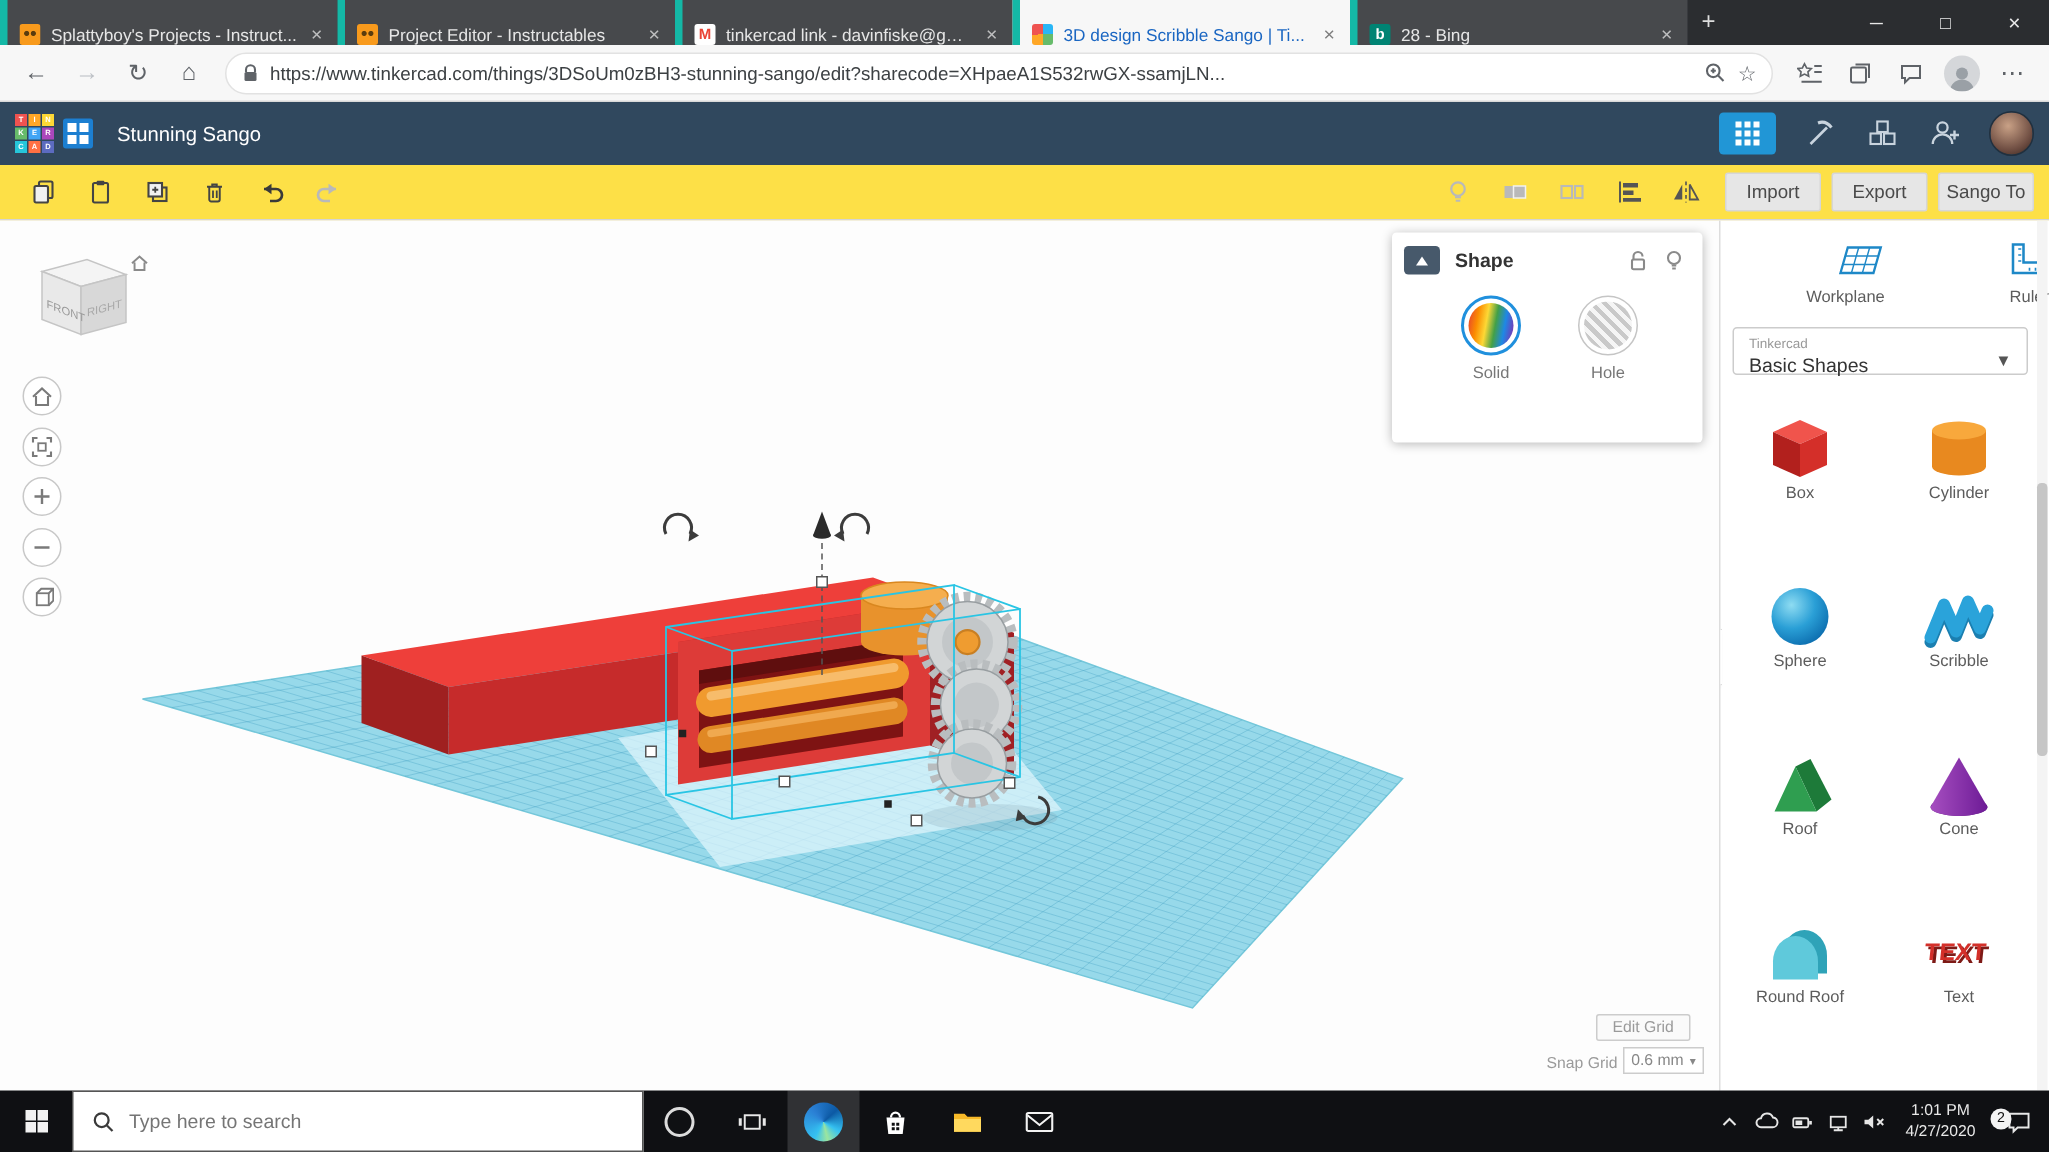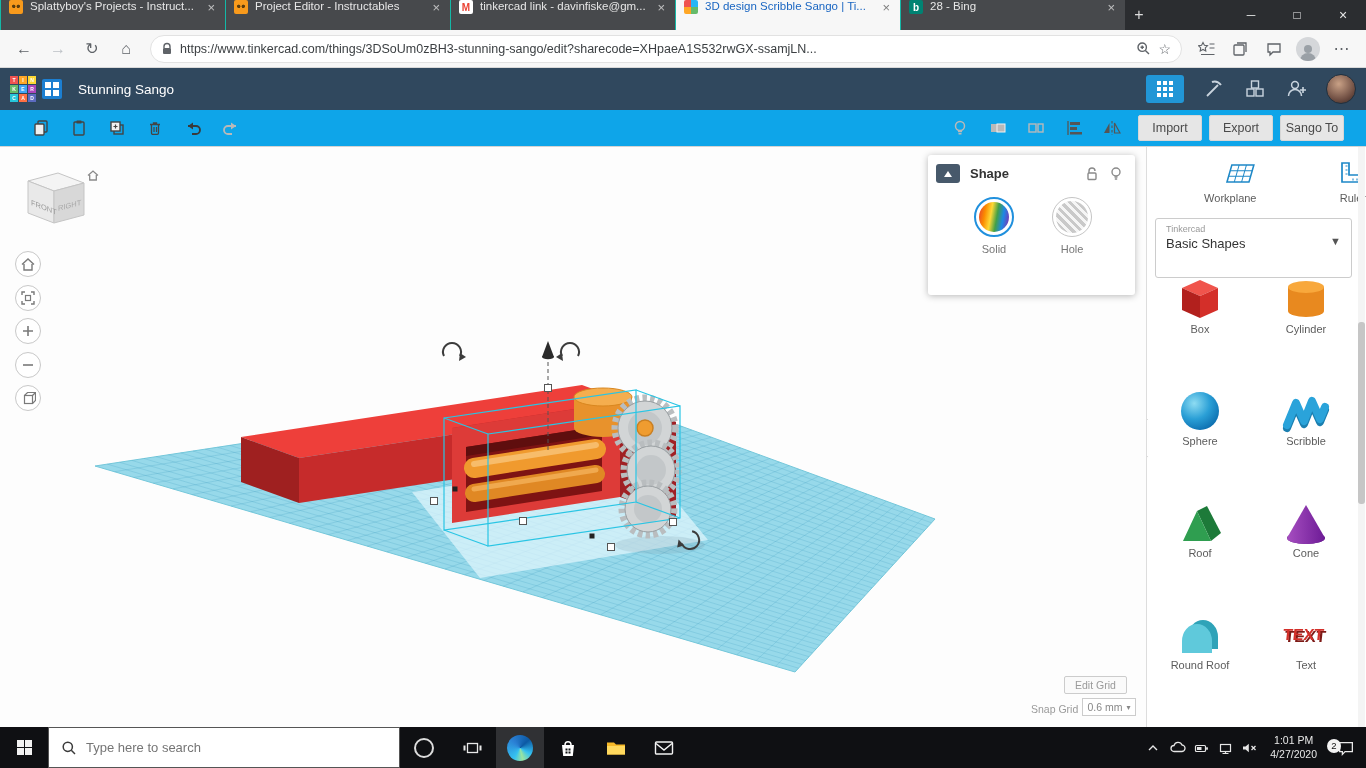--- a/index.html
+++ b/index.html
@@ -2,21 +2,21 @@
 <html><head>
 <meta charset="utf-8">
 <style>
 *{margin:0;padding:0;box-sizing:border-box}
 html,body{background:#000}
 body{font-family:"Liberation Sans",sans-serif}
 #app{position:relative;width:1366px;height:768px;overflow:hidden;background:#fff}
 
 
 .tabstrip{position:absolute;top:0;left:0;right:0;height:30px;background:#2b2d30;display:flex;align-items:stretch}
-.tab{width:225px;display:flex;align-items:flex-start;gap:7px;padding:0 8px;background:#47494c;color:#e6e6e6;border-left:1px solid #14b8a6;cursor:default}
+.tab{width:225px;display:flex;align-items:flex-end;gap:7px;padding:0 8px;background:#47494c;color:#e6e6e6;border-left:5px solid #14b8a6;cursor:default}
 .tab.active{background:#f7f7f7;color:#1a66c2}
 .tab-title{flex:1;font-size:11.5px;white-space:nowrap;overflow:hidden;text-overflow:ellipsis}
 .tab-close{font-size:13px;opacity:.75;padding:0 2px}
 .fav{width:14px;height:14px;border-radius:2px;flex:0 0 auto;display:flex;align-items:center;justify-content:center;font-weight:bold;font-size:10px}
 .fav-inst{background:#f89a1c;background-image:radial-gradient(circle at 34% 45%,#5a3c0e 1.4px,transparent 2px),radial-gradient(circle at 66% 45%,#5a3c0e 1.4px,transparent 2px)}
 .fav-gmail{background:#fff;color:#ea4335}
 .fav-tc{background:conic-gradient(#29b6f6 0 25%,#66bb6a 0 50%,#ffa726 0 75%,#ef5350 0)}
 .fav-bing{background:#008373;color:#fff}
 .newtab{width:28px;display:flex;align-items:center;justify-content:center;color:#ddd;font-size:16px}
 .win-controls{margin-left:auto;display:flex}
@@ -38,21 +38,21 @@
 .tc-grid-ico{width:20px;height:20px;background:#1c7fd1;border-radius:2px;display:grid;grid-template-columns:6px 6px;grid-auto-rows:6px;gap:2px;padding:3px}
 .tc-grid-ico i{background:#fff}
 .design-name{color:#fff;font-size:13.5px;margin-left:6px}
 .hdr-right{margin-left:auto;display:flex;align-items:center;gap:16px}
 .hdr-btn-grid{width:38px;height:28px;background:#2196d6;border-radius:3px;display:grid;grid-template-columns:repeat(3,4px);grid-auto-rows:4px;gap:2px;place-content:center}
 .hdr-btn-grid i{background:#fff}
 .hdr-ico{width:26px;height:26px;display:flex;align-items:center;justify-content:center}
 .hdr-avatar{width:30px;height:30px;border-radius:50%;background:radial-gradient(circle at 42% 32%,#c9a186,#6d4c41 65%,#32231d);border:1px solid #20303f}
 
 
-.tc-toolbar{position:absolute;top:110px;left:0;right:0;height:37px;background:#0ea5e9;border-bottom:1px solid #d4d4d4;display:flex;align-items:center;padding:0 22px}
+.tc-toolbar{position:absolute;top:110px;left:0;right:0;height:37px;background:#fde047;border-bottom:1px solid #d4d4d4;display:flex;align-items:center;padding:0 10px}
 .tool-ico{width:38px;height:30px;display:flex;align-items:center;justify-content:center}
 .tool-right{margin-left:auto;display:flex;align-items:center}
 .tbtn{font-size:12.5px;color:#4a4a4a;background:#e6e6e6;border:1px solid #d6d6d6;padding:5px 0;width:64px;text-align:center;border-radius:2px;margin-left:7px}
 
 
 .canvas{position:absolute;top:147px;left:0;width:1146px;height:580px;background:#fdfdfd;overflow:hidden}
 .scene{position:absolute;top:0;left:0}
 .viewcube{position:absolute;top:18px;left:14px}
 .home-mini{position:absolute;top:22px;left:86px}
 .vbtn{position:absolute;left:15px;width:26px;height:26px;border:1px solid #c8c8c8;border-radius:50%;background:#fff;display:flex;align-items:center;justify-content:center}
@@ -83,36 +83,36 @@
 .sp-solid i{width:30px;height:30px;border-radius:50%;background:linear-gradient(100deg,#e53935,#fb8c00 22%,#fdd835 40%,#43a047 58%,#1e88e5 76%,#8e24aa)}
 .sp-hole{border:1px solid #c5c5c5}
 .sp-hole i{width:32px;height:32px;border-radius:50%;background:repeating-linear-gradient(45deg,#c9c9c9 0 3px,#f5f5f5 3px 6px)}
 .sp-lbl{font-size:11px;color:#777}
 
 
 .sidebar{position:absolute;top:147px;left:1146px;width:220px;height:580px;background:#fff;border-left:1px solid #ddd;overflow:hidden}
 .sb-tools{position:absolute;top:8px;left:0;right:0;display:flex}
 .sb-tool{flex:1;display:flex;flex-direction:column;align-items:flex-end;gap:5px;padding-top:6px}
 .sb-lbl{font-size:11px;color:#5c5c5c}
-.sb-dd{position:absolute;top:71px;left:8px;right:14px;height:60px;border:1px solid #ccc;border-radius:3px;padding:5px 10px;background:#fff}
+.sb-dd{position:absolute;top:71px;left:8px;right:14px;height:32px;border:1px solid #ccc;border-radius:3px;padding:5px 10px;background:#fff}
 .sb-dd-brand{font-size:9px;color:#999}
 .sb-dd-name{font-size:13px;color:#333;margin-top:2px}
 .sb-dd-chev{position:absolute;right:10px;top:16px;color:#555;font-size:11px}
 .shape-grid{position:absolute;top:108px;left:0;width:212px;display:grid;grid-template-columns:1fr 1fr;grid-auto-rows:112px;justify-items:center}
 .shape-cell{display:flex;flex-direction:column;align-items:center;justify-content:flex-end;padding-bottom:32px}
 .shape-cell svg{display:block}
 .sb-scroll{position:absolute;right:1px;top:0;width:7px;height:580px;background:#f4f4f4}
 .sb-thumb{position:absolute;left:0;top:175px;width:7px;height:182px;background:#c6c6c6;border-radius:3px}
 .sb-collapse{position:absolute;left:-13px;top:272px;width:14px;height:38px;background:#fff;border:1px solid #ddd;border-right:none;border-radius:5px 0 0 5px;box-shadow:-2px 1px 3px rgba(0,0,0,.15);display:flex;align-items:center;justify-content:center}
 
 
 .taskbar{position:absolute;top:727px;left:0;right:0;height:41px;background:#0f1013;display:flex;align-items:stretch;color:#e8e8e8}
 .tb-cell{width:48px;display:flex;align-items:center;justify-content:center}
 .tb-cell.active-app{background:rgba(255,255,255,.14)}
-.tb-search{width:352px;background:#fff;display:flex;align-items:center;gap:9px;padding-left:12px;border:1px solid #555}
+.tb-search{width:381px;background:#fff;display:flex;align-items:center;gap:9px;padding-left:12px;border:1px solid #555}
 .tb-search input{border:none;outline:none;font-size:13px;color:#444;width:280px;font-family:"Liberation Sans",sans-serif;background:transparent}
 .edge-ball{width:26px;height:26px;border-radius:50%;background:conic-gradient(from 210deg,#35c1f1,#2a7fd4 30%,#0c59a4 55%,#35c1f1 75%,#9be5a0 88%,#35c1f1)}
 .cortana{width:20px;height:20px;border:2px solid #dcdcdc;border-radius:50%}
 .tb-tray{margin-left:auto;display:flex;align-items:center}
 .tray-ico{width:24px;height:41px;display:flex;align-items:center;justify-content:center}
 .tb-clock{text-align:center;font-size:10.5px;line-height:1.3;padding:0 9px}
 .tb-action{width:40px;position:relative;display:flex;align-items:center;justify-content:center}
 .tb-badge{position:absolute;left:1px;bottom:5px;min-width:14px;height:14px;border-radius:7px;background:#f3f3f3;color:#111;font-size:9.5px;display:flex;align-items:center;justify-content:center;padding:0 2px}
 </style>
 </head>

